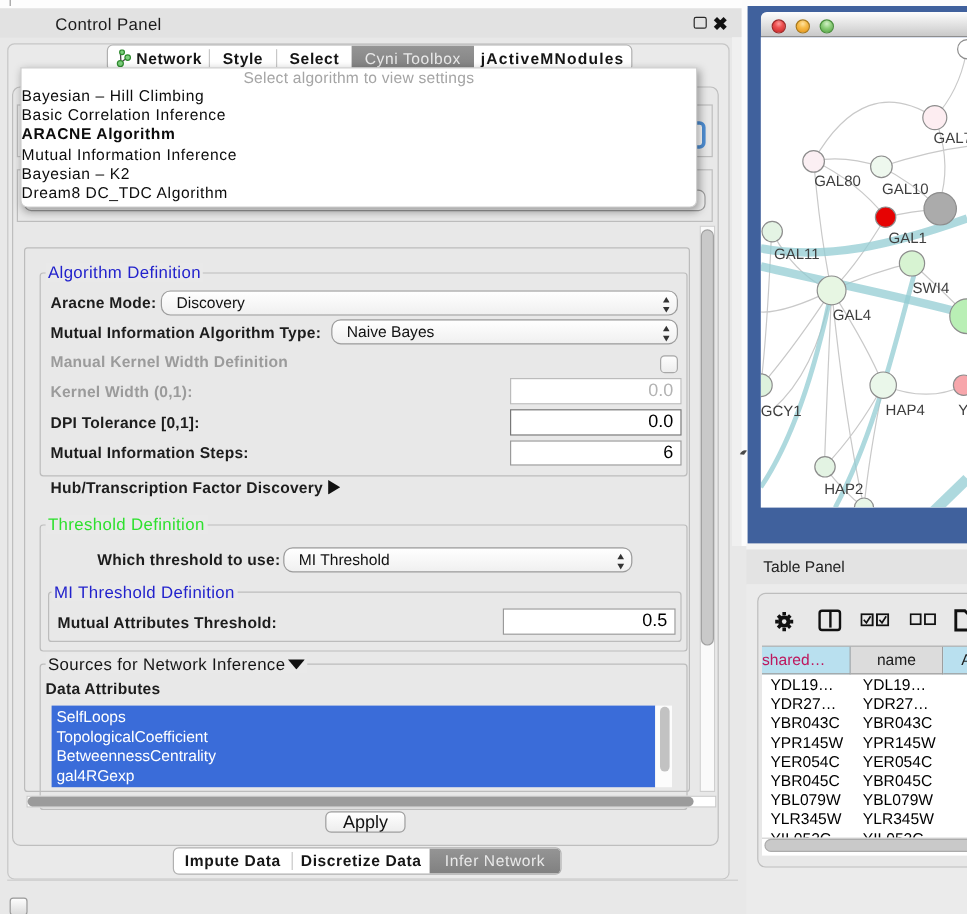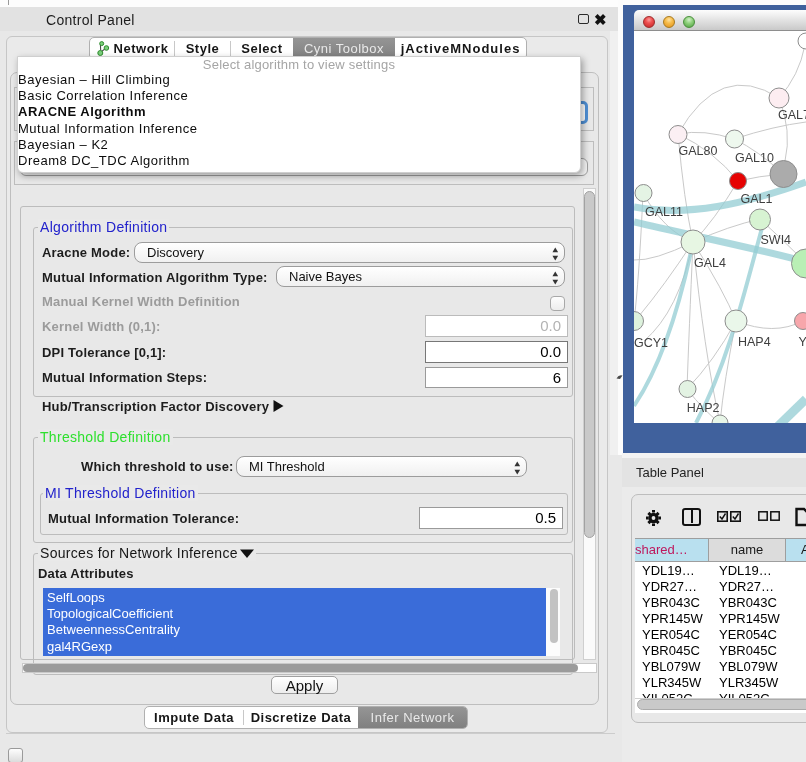--- a/index.html
+++ b/index.html
@@ -94,21 +94,21 @@
     <div class="ctext">MI Threshold</div>
     <svg class="carr" viewBox="0 0 7 14" style="height:14px;">
         <path d="M3.5 0L6.5 5H0.5Z" fill="#333"></path>
         <path d="M3.5 14L6.5 9H0.5Z" fill="#333"></path>
       </svg>
   </div>
 
   <div class="grp" style="left:40px;top:493px;width:526px;height:40px;"></div>
   <div class="gtitle" style="left:43px;top:485px;color:#2222cc;">MI Threshold Definition</div>
 
-  <div class="lbl" style="left:48px;top:511px;">Mutual Information Tolerance:</div>
+  <div class="lbl" style="left:48px;top:511px;">Mutual Attributes Threshold:</div>
   <div class="fld" style="left:419px;top:507px;width:144px;height:22px;color:#000;line-height:20px;">0.5</div>
 
   <div class="grp" style="left:33px;top:553px;width:538px;height:120px;"></div>
   <div class="gtitle" style="left:38px;top:545px;color:#161616;display:flex;align-items:center;">Sources for Network Inference <svg width="14" height="9" viewBox="0 0 14 9" style="margin-left:2px;">
         <path d="M0 0.5 L14 0.5 L7 9 Z" fill="#111"></path>
       </svg></div>
 
   <div class="lbl" style="left:38px;top:566px;">Data Attributes</div>
 
   <div class="abs" style="left:43px;top:588px;width:503px;height:68px;background:#3a6cd9;"></div>

